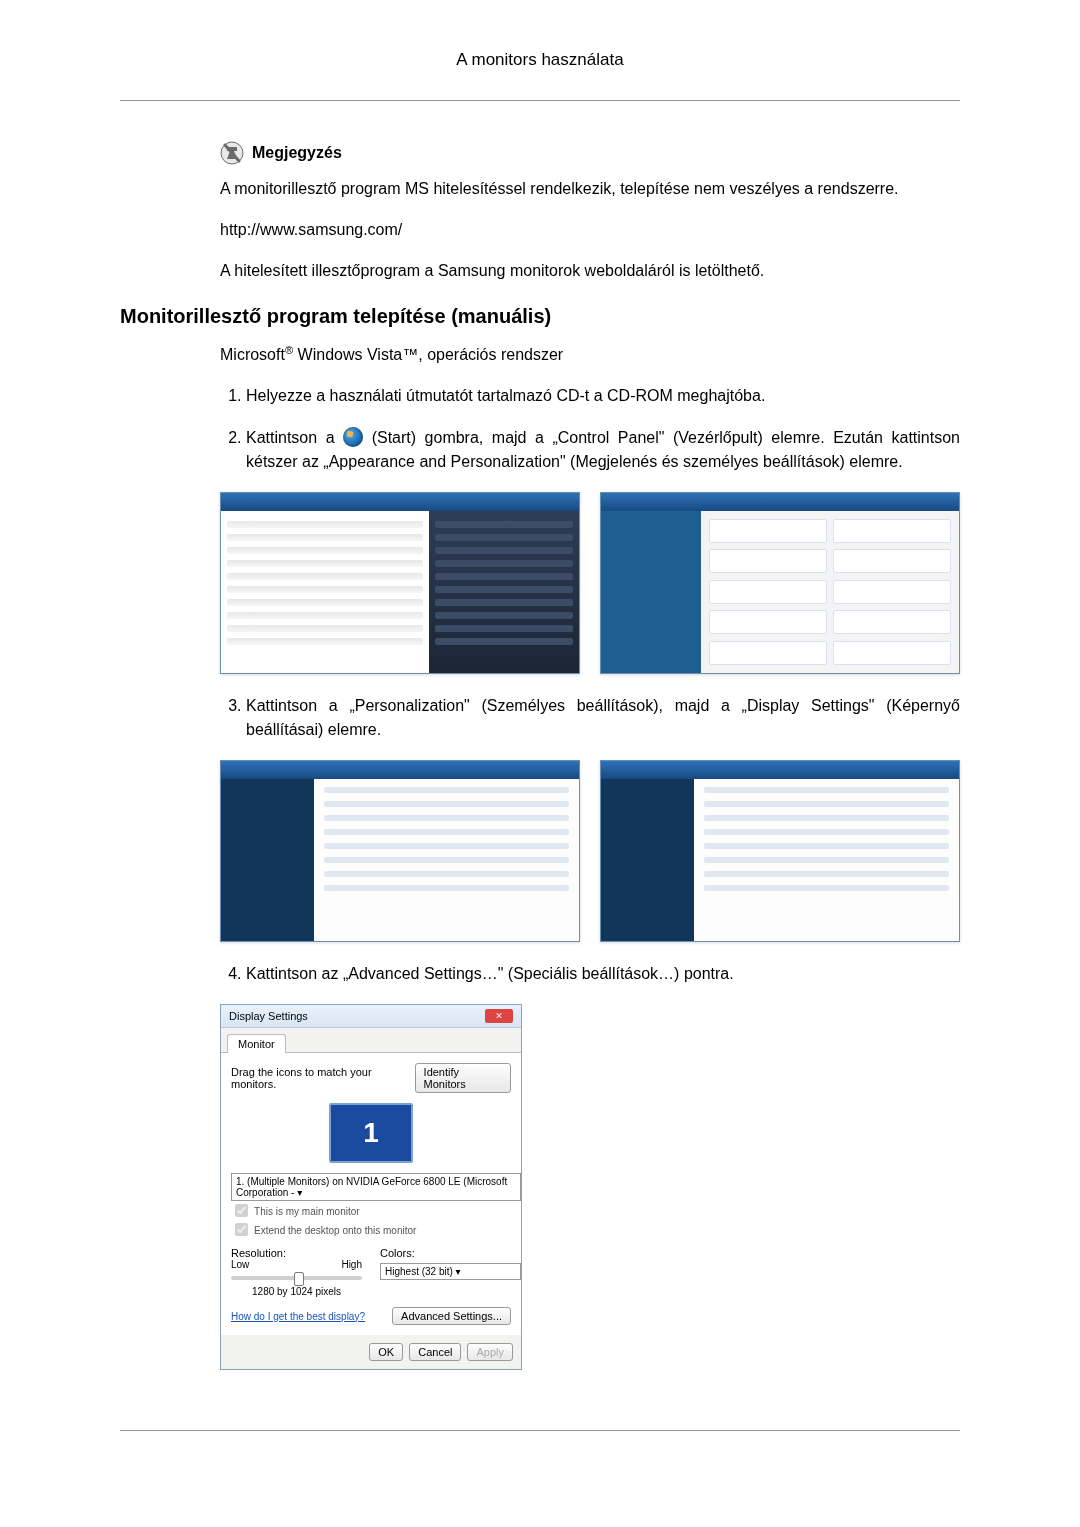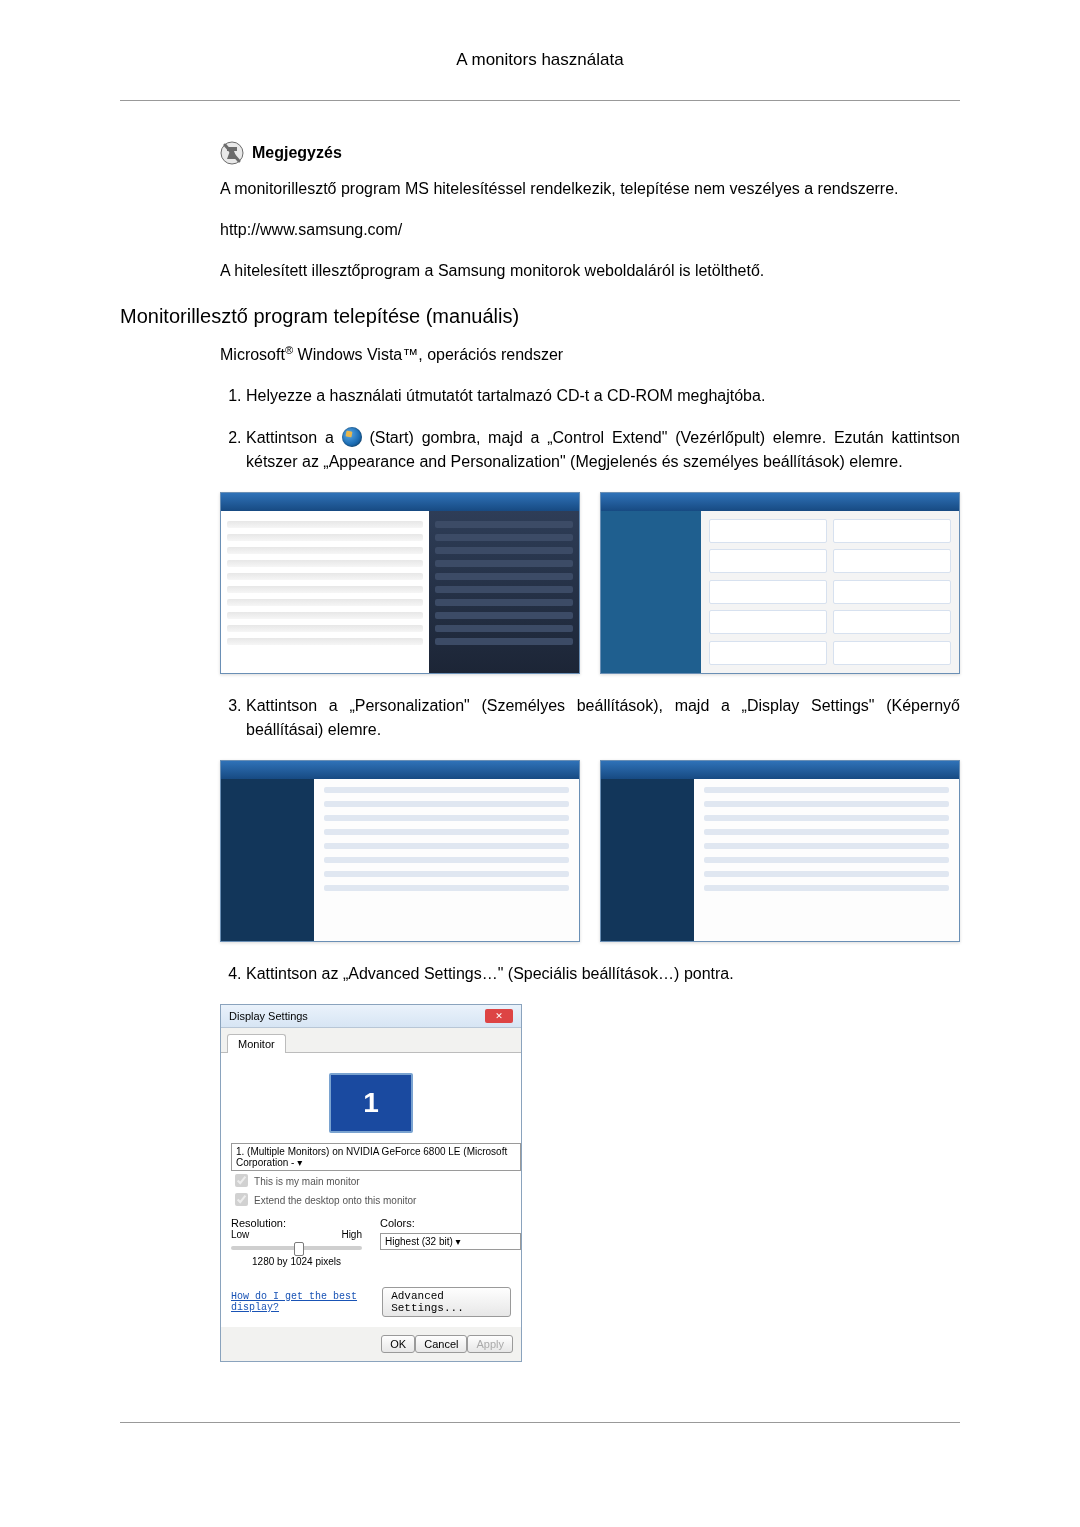--- a/index.html
+++ b/index.html
@@ -42,21 +42,21 @@
     font-size: 16px;
   }
   .para {
     font-size: 16px;
     line-height: 1.45;
     margin: 10px 0 18px 0;
     text-align: justify;
   }
   .h2 {
     font-size: 20px;
-    font-weight: normal;
+    font-weight: bold;
     margin: 22px 0 14px 0;
   }
   .indent {
     margin-left: 100px;
   }
   ol.steps {
     margin: 8px 0 0 100px;
     padding-left: 26px;
     font-size: 16px;
     line-height: 1.5;
@@ -170,21 +170,21 @@
     padding:2px 4px; font-size:10px;
   }
   .chk label{ font-size:10px; color:#555;}
   .chk input{ vertical-align:-2px;}
   .slider-row{ display:flex; gap:18px; margin-top:8px;}
   .slider-col{ flex:1; }
   .slider-track{ height:4px; background:#cfcfcf; border-radius:2px; position:relative; margin:6px 0;}
   .slider-thumb{ position:absolute; left:48%; top:-4px; width:8px; height:12px;
     background:#fff; border:1px solid #7a7a7a; border-radius:2px;}
   .linklike{ color:#1953b5; text-decoration:underline; font-size:10px;}
-  .dlg-footer{ display:flex; justify-content:flex-end; padding:8px;}
+  .dlg-footer{ display:flex; justify-content:flex-end; gap:6px; padding:8px;}
   sup { font-size: .7em; }
 </style>
 </head>
 <body>
 
 <div class="page">
   <div class="header-title">A monitors használata</div>
   <hr class="rule-top">
 
   <div class="note-block">
@@ -209,21 +209,21 @@
     <span>Microsoft</span><sup>®</sup><span> Windows Vista™, operációs rendszer</span>
   </p>
 
   <ol class="steps">
     <li>
       <span>Helyezze a használati útmutatót tartalmazó CD-t a CD-ROM meghajtóba.</span>
     </li>
     <li>
       <span>Kattintson a </span>
       <span class="inline-icon"></span>
-      <span>(Start) gombra, majd a „Control Extend" (Vezérlőpult) elemre. Ezután kattintson kétszer az „Appearance and Personalization" (Megjelenés és személyes beállítások) elemre.</span>
+      <span>(Start) gombra, majd a „Control Panel" (Vezérlőpult) elemre. Ezután kattintson kétszer az „Appearance and Personalization" (Megjelenés és személyes beállítások) elemre.</span>
     </li>
   </ol>
 
   <div class="row-imgs">
     <div class="imgbox">
       <div class="titlebar"></div>
       <div class="startmenu-left">
         <div class="lines" style="top:4px;">
           <span></span>
             <span></span>
@@ -320,20 +320,24 @@
   </ol>
 
   <div class="dialog-wrap">
     <div class="dialog">
       <div class="dlg-title">
         <span>Display Settings</span>
         <span class="dlg-close">✕</span>
       </div>
       <span class="tab">Monitor</span>
       <div class="body">
+        <div class="identify-row">
+          <span>Drag the icons to match your monitors.</span>
+          <span class="btn">Identify Monitors</span>
+        </div>
         <div class="monitor-preview">
           <span>1</span>
         </div>
         <div class="combo">1. (Multiple Monitors) on NVIDIA GeForce 6800 LE (Microsoft Corporation - ▾</div>
         <div class="chk" style="margin-top:0;">
           <input type="checkbox" checked="" disabled="" style="">
           <label>This is my main monitor</label>
         </div>
         <div class="chk">
           <input type="checkbox" checked="" disabled="" style="">
@@ -349,21 +353,21 @@
             <div class="slider-track">
                 <div class="slider-thumb"></div>
               </div>
             <div style="text-align:center; font-size:10px;">1280 by 1024 pixels</div>
           </div>
           <div class="slider-col">
             <div>Colors:</div>
             <div class="combo" style="margin-top:4px;">Highest (32 bit)    ▾</div>
           </div>
         </div>
-        <div style="display:flex; justify-content:space-between; align-items:center; margin-top:20px;font-family:Liberation Mono, monospace;">
+        <div style="display:flex; justify-content:space-between; align-items:center; margin-top:10px;">
           <span class="linklike">How do I get the best display?</span>
           <span class="btn">Advanced Settings...</span>
         </div>
       </div>
       <div class="dlg-footer">
         <span class="btn">OK</span>
         <span class="btn">Cancel</span>
         <span class="btn" style="color:#aaa;">Apply</span>
       </div>
     </div>

